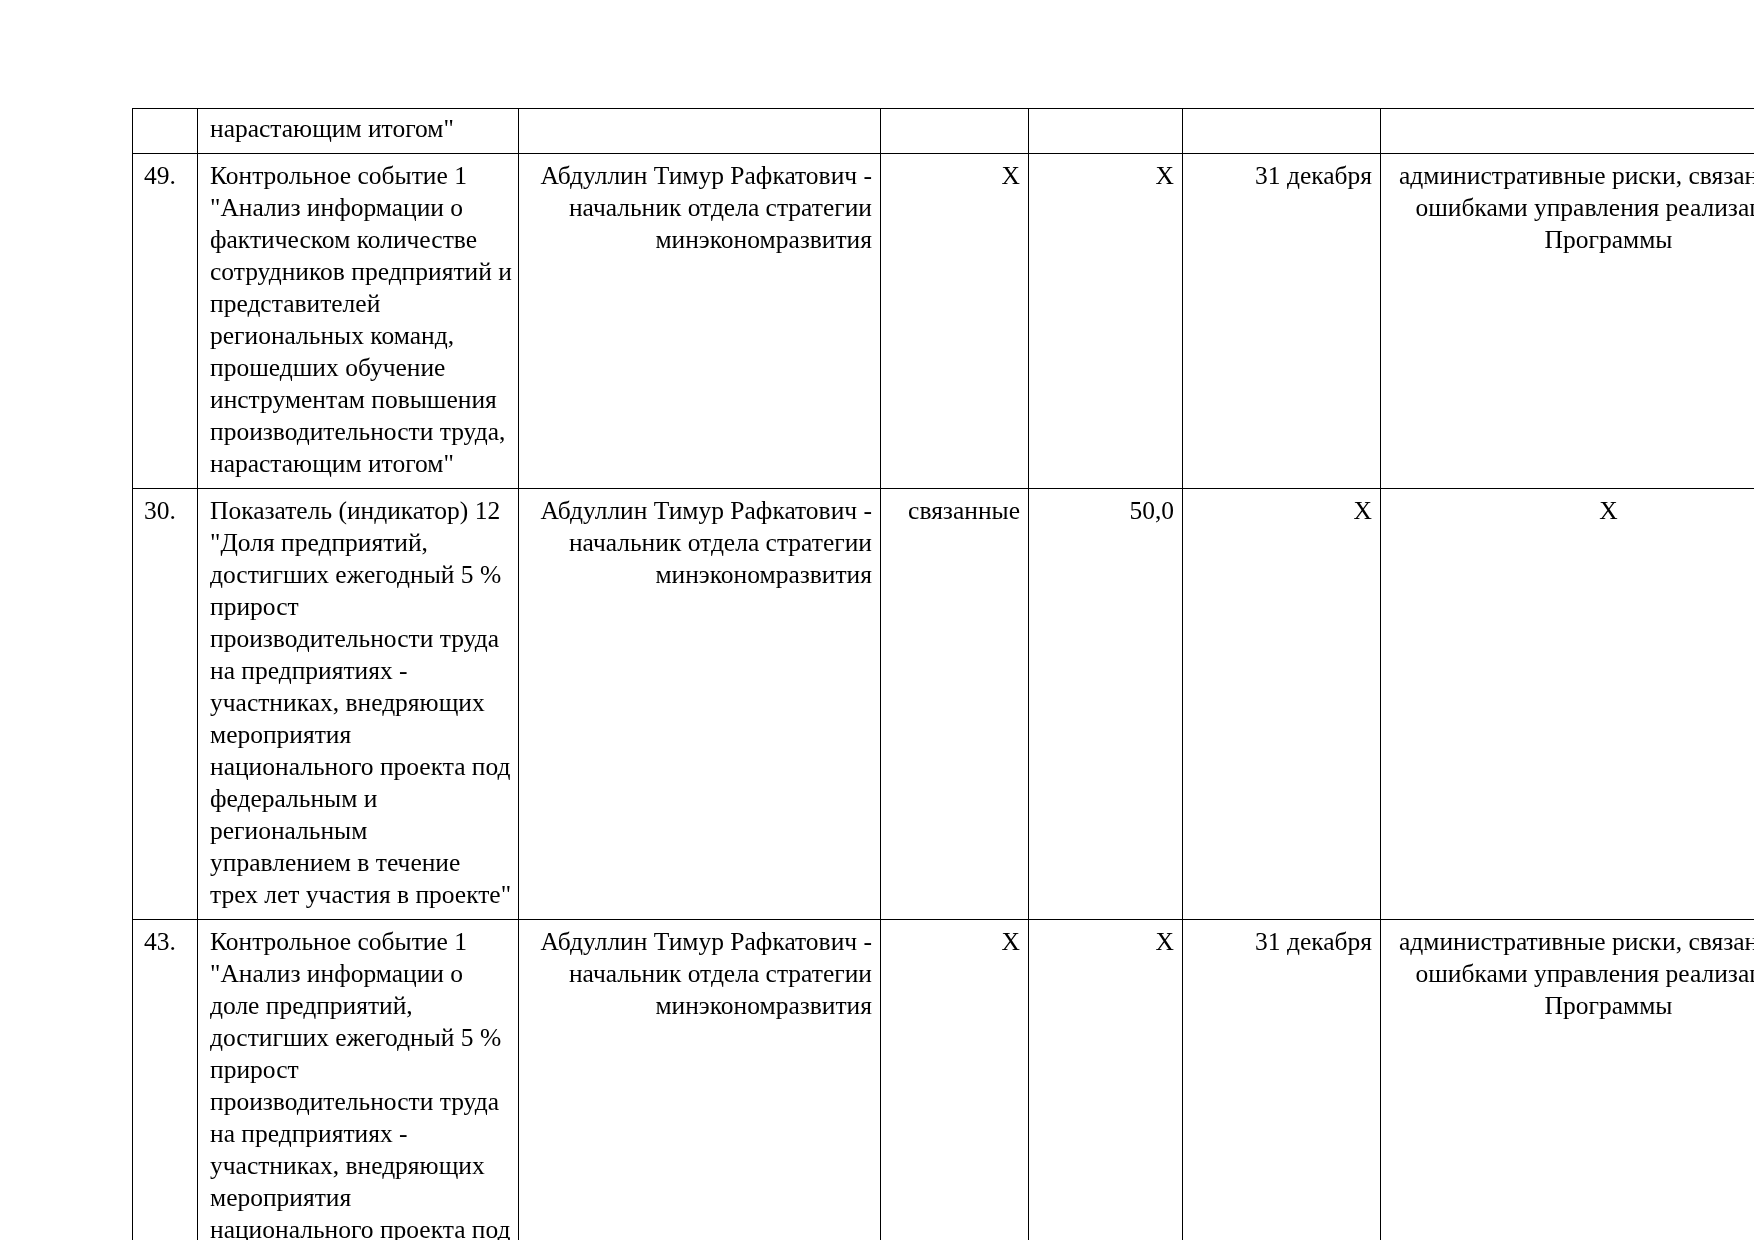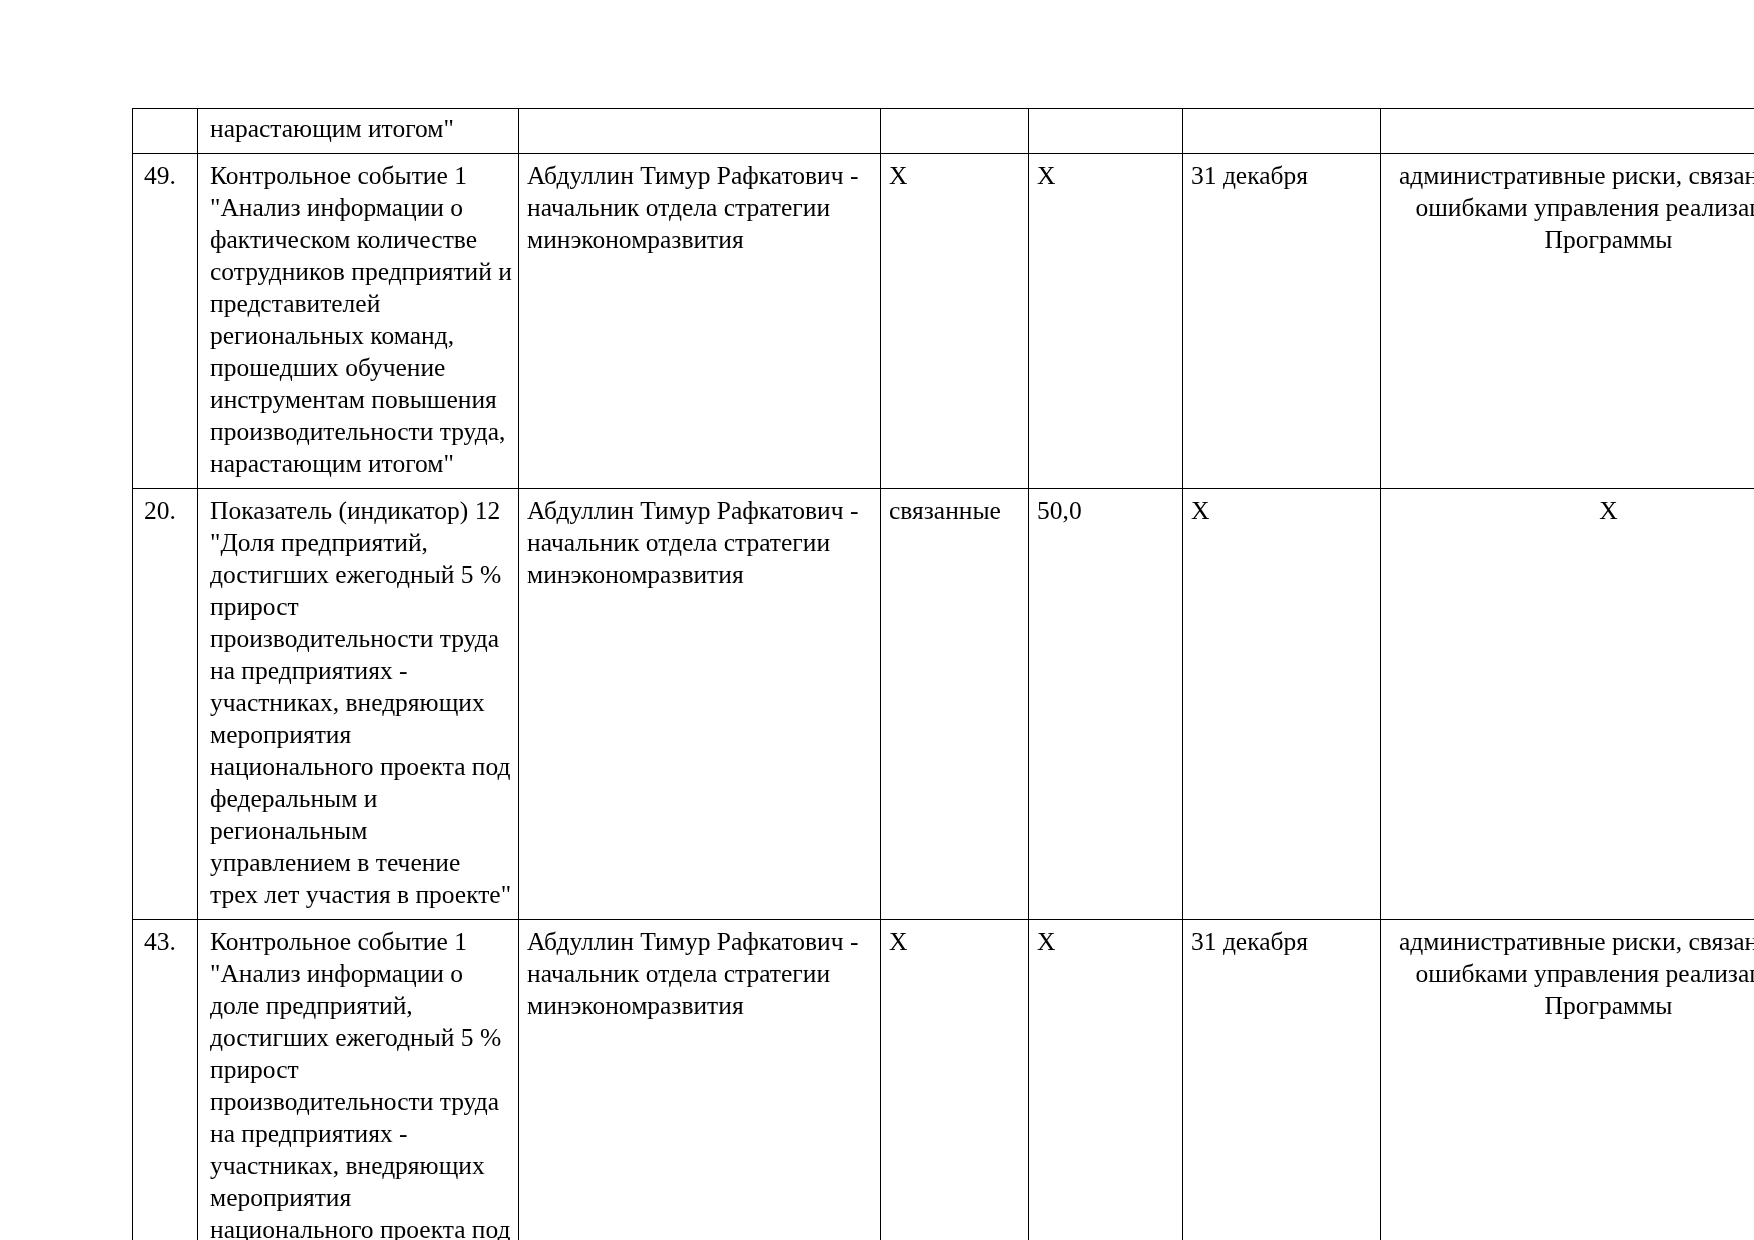--- a/index.html
+++ b/index.html
@@ -52,21 +52,21 @@
   col.c-unit  { width: 148px; }
   col.c-val   { width: 154px; }
   col.c-date  { width: 198px; }
   col.c-risk  { width: 452px; }
 
   .cell {
     padding: 6px 8px 8px 8px;
   }
   .cell.num        { text-align: center; padding-right: 14px; padding-left: 4px; }
   .cell.name       { text-align: left;  padding-left: 12px; padding-right: 6px; }
-  .cell.center     { text-align: left; font-family: Liberation Serif, serif; }
+  .cell.center     { text-align: right; font-family: Liberation Serif, serif; }
   .cell.risk       { text-align: center; padding-left: 10px; padding-right: 6px; }
   .cell.blank      { padding: 6px; }
 
   
   .spill .cell.name { padding-top: 4px; }
 
   .nowrap-line { white-space: pre-line; }
 </style>
 </head>
 <body>
@@ -129,21 +129,21 @@
           <td>
             <div class="cell center">31 декабря</div>
           </td>
           <td>
             <div class="cell risk">административные риски, связанные с ошибками управления реализацией Программы</div>
           </td>
         </tr>
 
         <tr>
           <td>
-            <div class="cell num">20.</div>
+            <div class="cell num">30.</div>
           </td>
           <td>
             <div class="cell name nowrap-line">Показатель (индикатор) 12 "Доля предприятий, достигших ежегодный 5 % прирост производительности труда на предприятиях - участниках, внедряющих мероприятия национального проекта под федеральным и региональным управлением в течение трех лет участия в проекте"</div>
           </td>
           <td>
             <div class="cell center">Абдуллин Тимур Рафкатович - начальник отдела стратегии минэкономразвития</div>
           </td>
           <td>
             <div class="cell center">связанные</div>
           </td>

